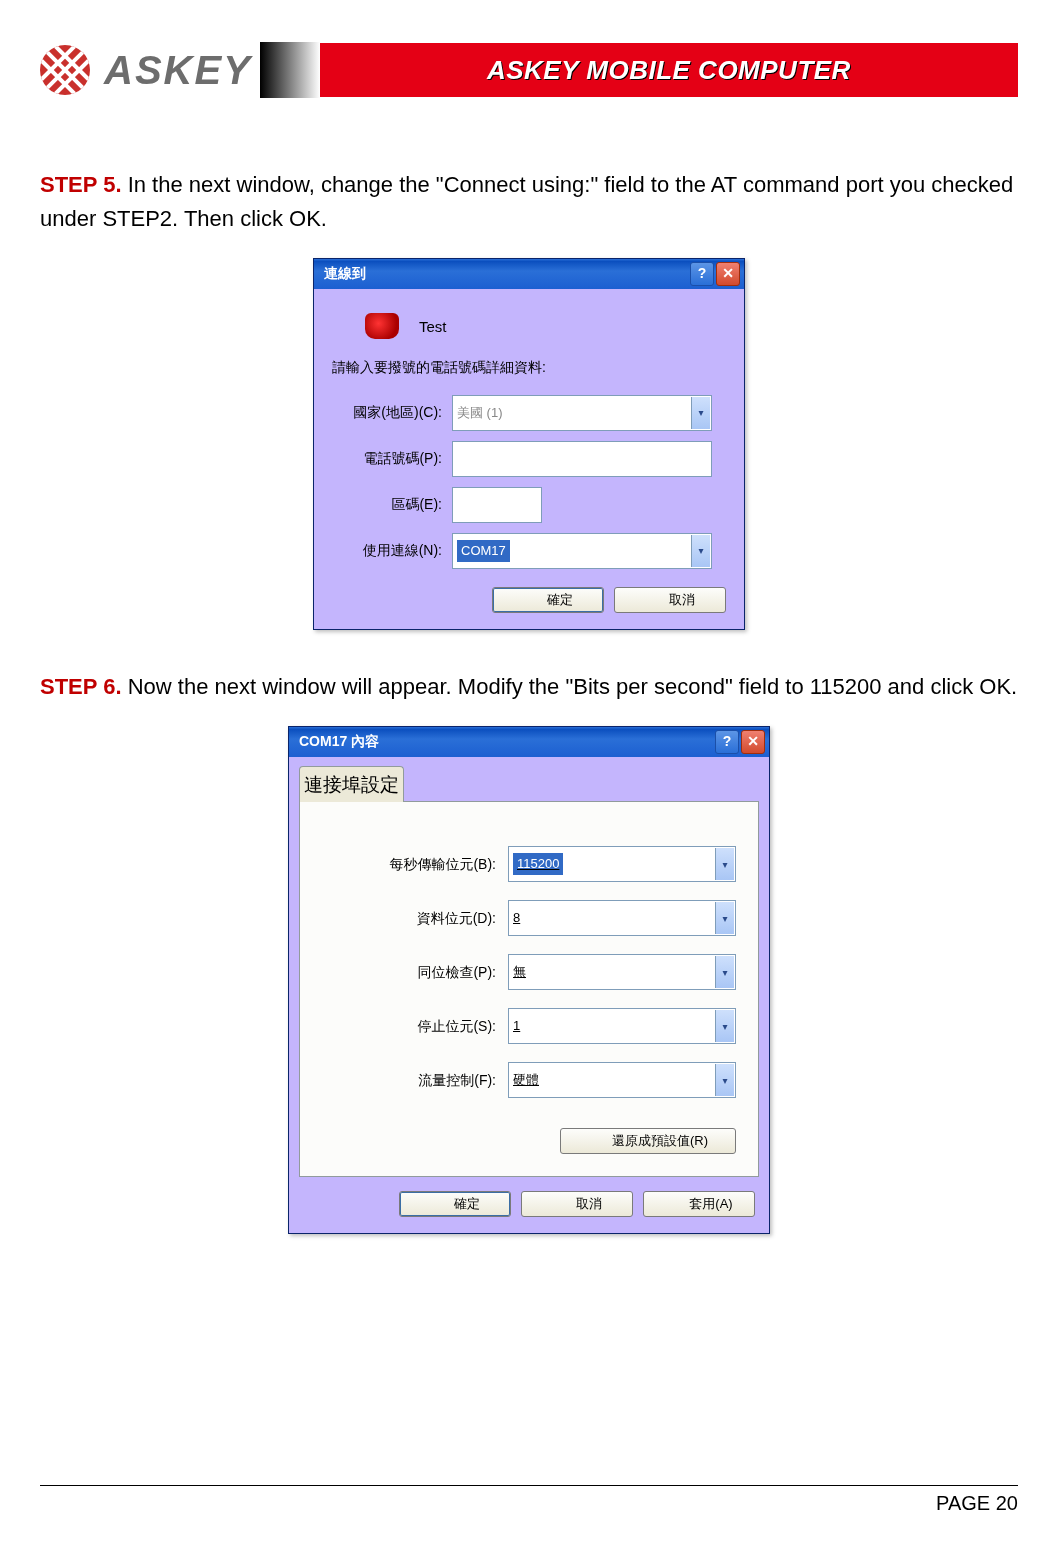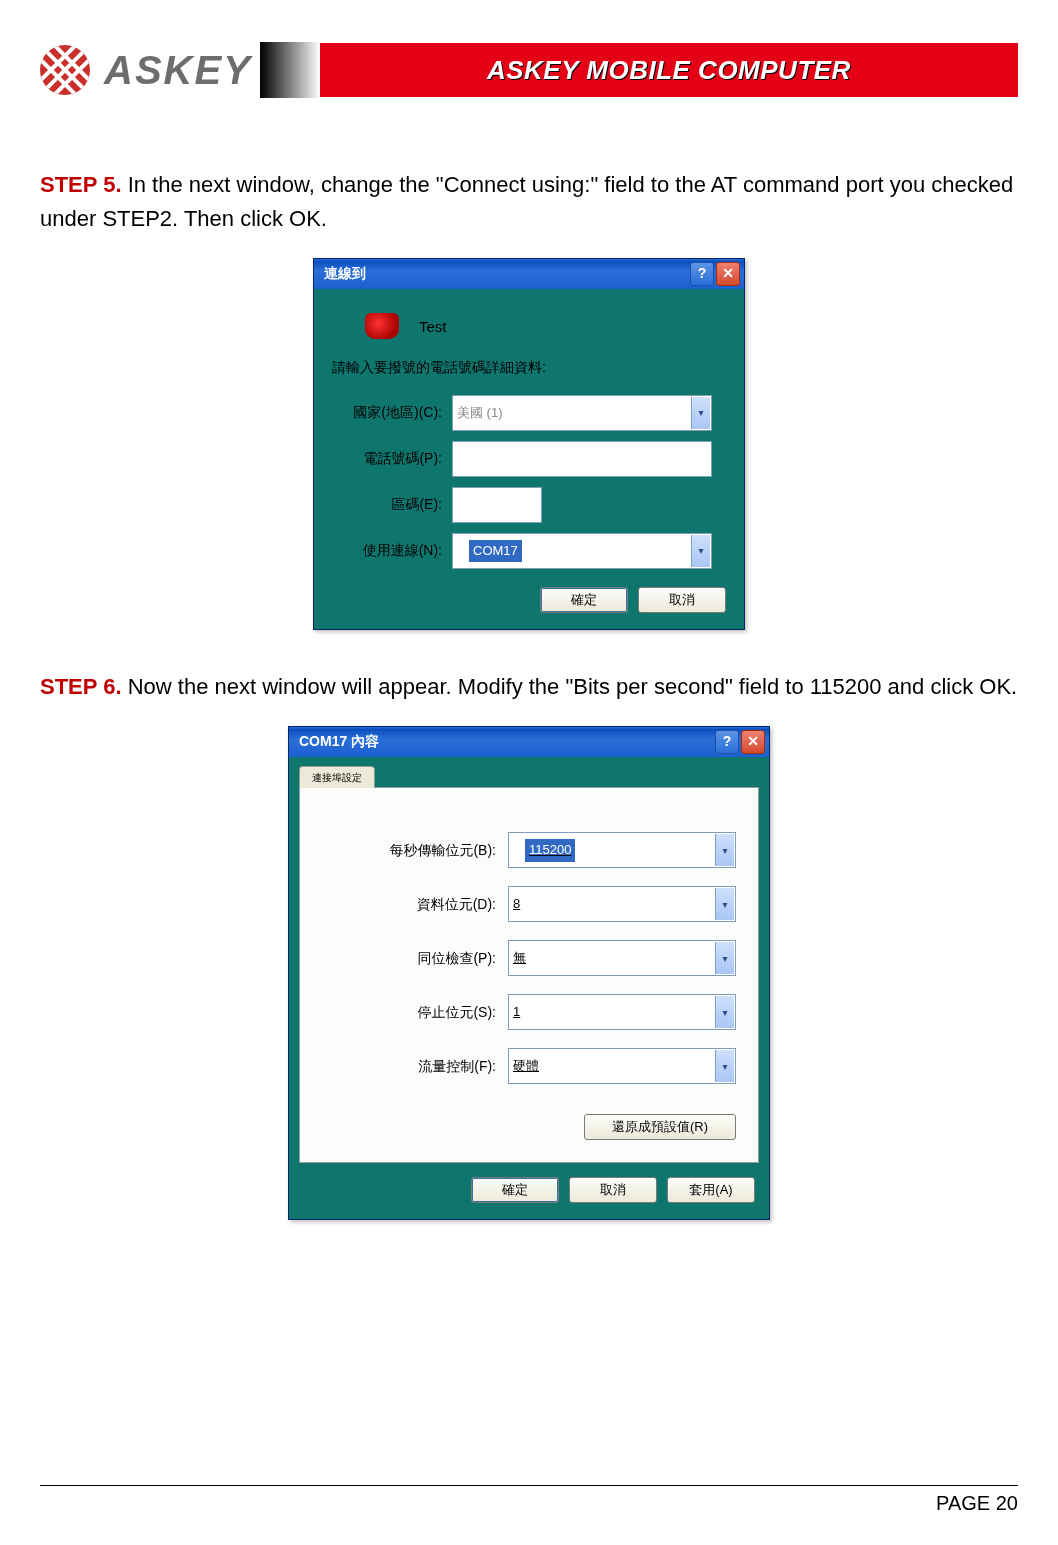--- a/index.html
+++ b/index.html
@@ -96,21 +96,21 @@
     font-weight: bold;
   }
   .win-wrap {
     display: flex;
     justify-content: center;
     margin: 18px 0 40px 0;
   }
   
   .xp-window {
     border: 1px solid #0a246a;
-    background: #0f766e;
+    background: #c4b5fd;
     box-shadow: 2px 2px 4px rgba(0,0,0,.25);
     font-family: Tahoma, Arial, sans-serif;
     font-size: 14px;
   }
   .xp-titlebar {
     height: 30px;
     background: linear-gradient(to bottom, #2a6fd7 0%, #0b4fbf 8%, #2a6fd7 40%, #1c5fd1 100%);
     color: #fff;
     display: flex;
     align-items: center;
@@ -147,55 +147,55 @@
     padding-right: 22px;
   }
   .xp-select .caret {
     position: absolute; right:1px; top:1px; bottom:1px; width:18px;
     background: linear-gradient(#cee0fc,#a9c6f5);
     border-left:1px solid #7f9db9;
     display:flex; align-items:center; justify-content:center;
     color:#2a4a8a; font-size:10px;
   }
   .xp-select.selected span.val {
-    background:#316ac5; color:#fff; padding:1px 4px;margin-left:12px;
+    background:#316ac5; color:#fff; padding:1px 4px;
   }
   .xp-buttons {
     display:flex; justify-content:flex-end; gap:10px; margin-top:18px;
   }
   .xp-button {
     min-width:86px; height:24px;
     background:linear-gradient(#fdfdfb,#ece9d8);
     border:1px solid #7a7a7a;
     border-radius:3px;
     font-family: Tahoma, Arial, sans-serif;
     font-size:13px;
-    display:flex; align-items:center; justify-content:center;
+    display:flex; align-items:center; justify-content:center;padding-left:24px;
   }
   .xp-button.default { box-shadow: 0 0 0 1px #3b6ea5 inset; }
   .phone-icon {
     width:34px; height:26px; position:relative; margin-right:10px;
   }
   .phone-icon::before{
     content:""; position:absolute; inset:0;
     background: radial-gradient(circle at 40% 40%, #f33 0%, #a00 70%);
     border-radius:6px 6px 10px 10px;
   }
   .conn-name { font-size:15px; }
   
   .xp-tab-strip {
     display:flex; padding: 8px 10px 0 10px;
   }
   .xp-tab {
     background:#ece9d8;
     border:1px solid #919b9c;
     border-bottom:none;
     border-radius:4px 4px 0 0;
-    padding:3px 12px;
-    font-size:10px;
+    padding:3px 4px;
+    font-size:19px;
     position:relative;
     top:1px;
     z-index:2;
   }
   .xp-tab-panel {
     border:1px solid #919b9c;
     margin: 0 10px 0 10px;
     padding: 26px 22px 22px 22px;
     background:#fcfcfa;
   }

